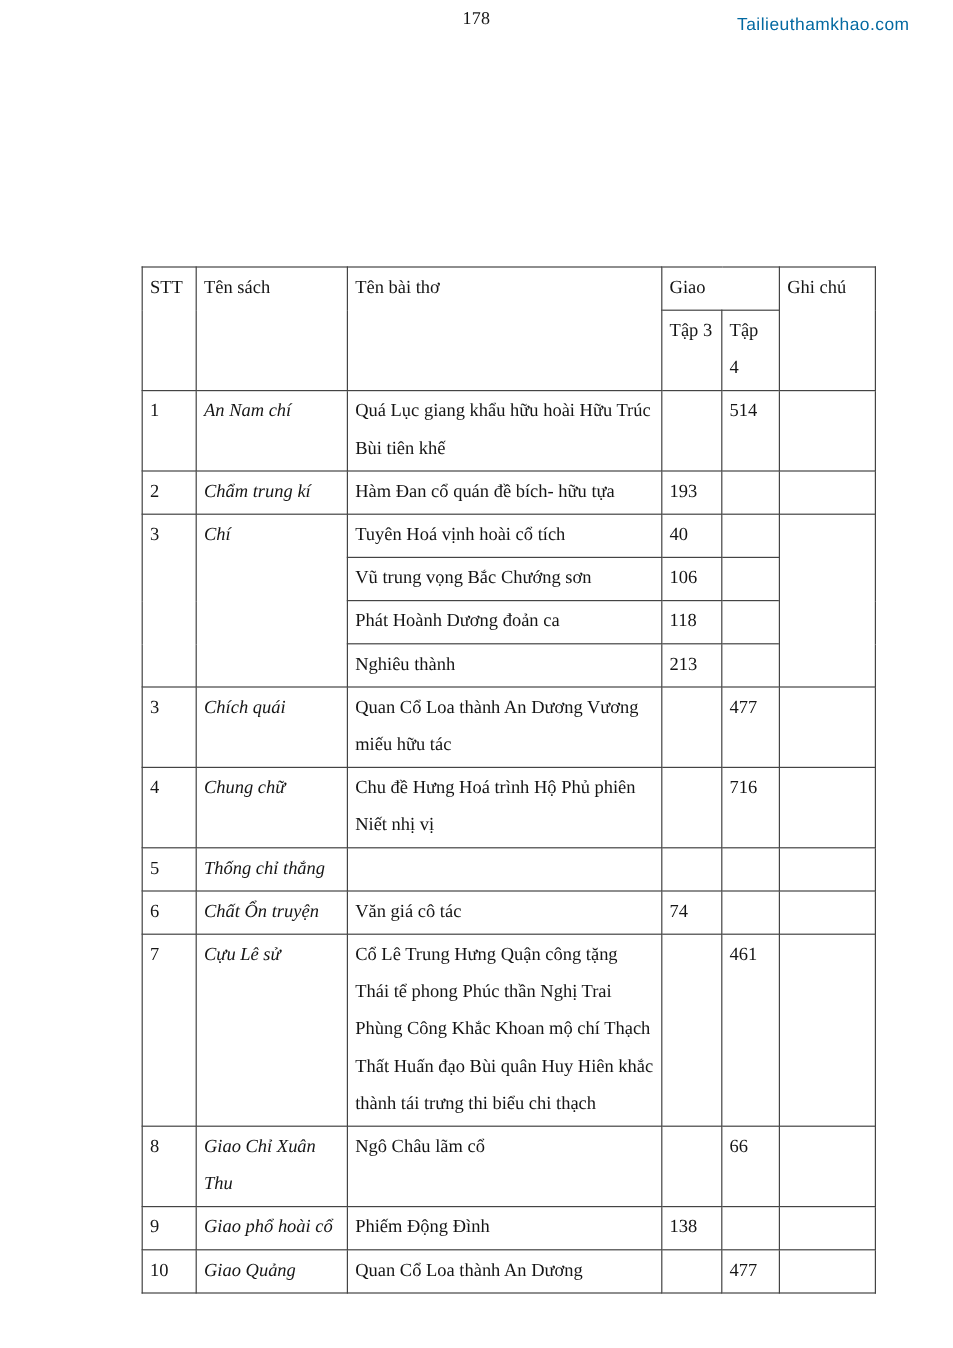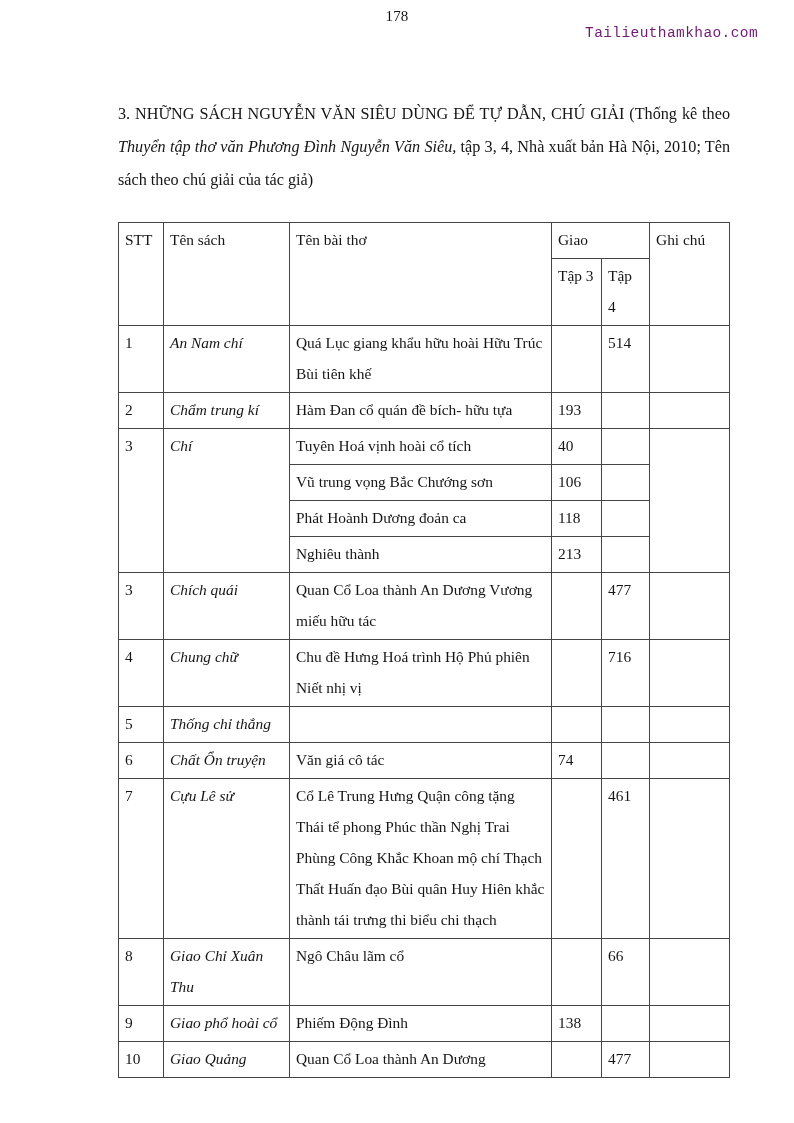--- a/index.html
+++ b/index.html
@@ -36,25 +36,25 @@
     left: 0;
     top: 0;
     width: 794px;
     text-align: center;
     font-size: 15px;
     letter-spacing: 0.2px;
   }
   .watermark {
     position: absolute;
     right: 36px;
-    top: 17px;
+    top: 5px;
     font-size: 14.5px;
-    color: #701a75;
+    color: #0369a1;
     letter-spacing: 0.4px;
-    font-family: Liberation Mono, monospace;
+    font-family: Liberation Sans, sans-serif;
     white-space: nowrap;
   }
 
   
   .heading-block {
     position: absolute;
     left: 118px;
     top: 98px;
     width: 612px;
     font-size: 16.2px;
@@ -107,23 +107,20 @@
 </head>
 <body>
 
 <div class="page">
 
   <div class="page-header">
     <div class="folio">178</div>
     <div class="watermark">Tailieuthamkhao.com</div>
   </div>
 
-  <div class="heading-block">
-    <span>3. NHỮNG SÁCH NGUYỄN VĂN SIÊU DÙNG ĐỂ TỰ DẪN, CHÚ GIẢI (Thống kê theo </span><span class="ital">Thuyển tập thơ văn Phương Đình Nguyễn Văn Siêu,</span><span> tập 3, 4, Nhà xuất bản Hà Nội, 2010; Tên sách theo chú giải của tác giả)</span>
-  </div>
 
   <table class="doc-table">
     <colgroup>
       <col class="c-stt">
         <col class="c-book">
         <col class="c-poem">
       <col class="c-t3">
         <col class="c-t4">
         <col class="c-note">
     </colgroup>

